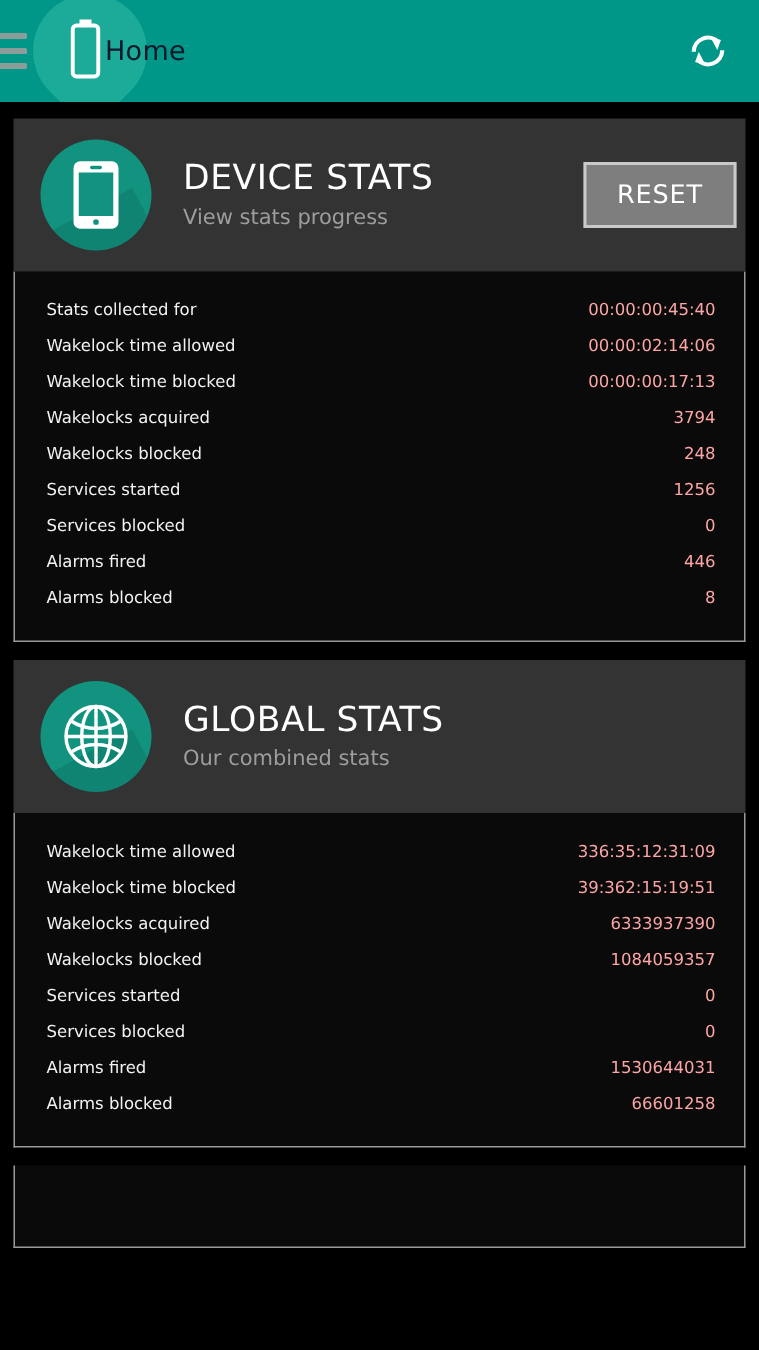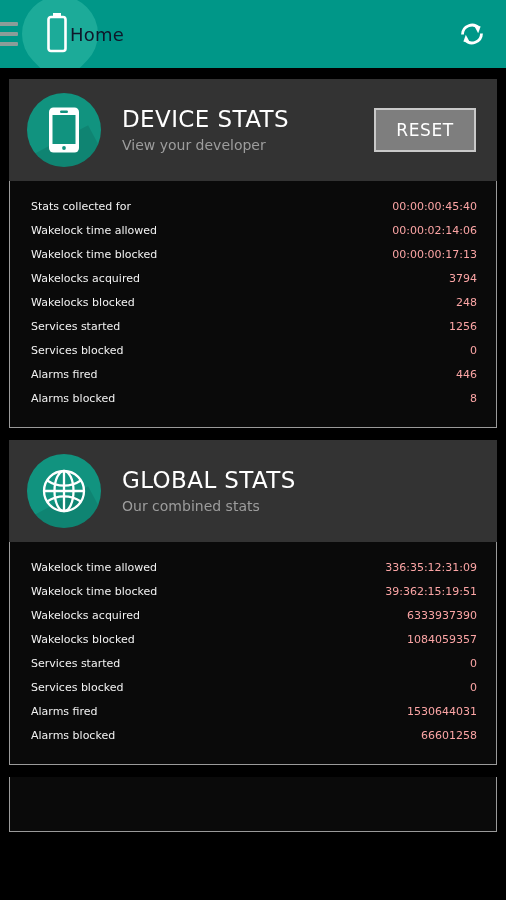--- a/index.html
+++ b/index.html
@@ -74,21 +74,21 @@
     border-top:none;
     margin-bottom:0;
   }
   .card-wrap{ margin-bottom:12px; }
 
   .card-head{
     background:#333333;
     height:102px;
     display:flex;
     align-items:center;
-    padding:0 21px 0 18px;
+    padding:0 6px 0 18px;
     position:relative;
   }
   .card-icon{
     width:74px; height:74px;
     border-radius:50%;
     background:#11937f;
     display:flex; align-items:center; justify-content:center;
     flex:0 0 auto;
     position:relative;
     overflow:hidden;
@@ -182,21 +182,21 @@
         <div class="shadow"></div>
         <svg width="36" height="48" viewBox="0 0 36 48">
           <rect x="3" y="1.5" width="30" height="45" rx="4.5" ry="4.5" fill="#ffffff"></rect>
           <rect x="6.5" y="9" width="23" height="29" fill="#11937f"></rect>
           <rect x="14" y="4.5" width="8" height="2.4" rx="1.2" fill="#11937f"></rect>
           <circle cx="18" cy="42" r="1.9" fill="#11937f"></circle>
         </svg>
       </div>
       <div class="card-titles">
         <div class="card-title">DEVICE STATS</div>
-        <div class="card-sub">View your developer</div>
+        <div class="card-sub">View stats progress</div>
       </div>
       <button class="reset-btn">RESET</button>
     </div>
     <div class="card">
       <div class="card-body" id="rows-device-stats">
           <div class="stat-row">
             <span class="stat-label">Stats collected for</span>
             <span class="stat-value">00:00:00:45:40</span>
           </div>
           <div class="stat-row">

